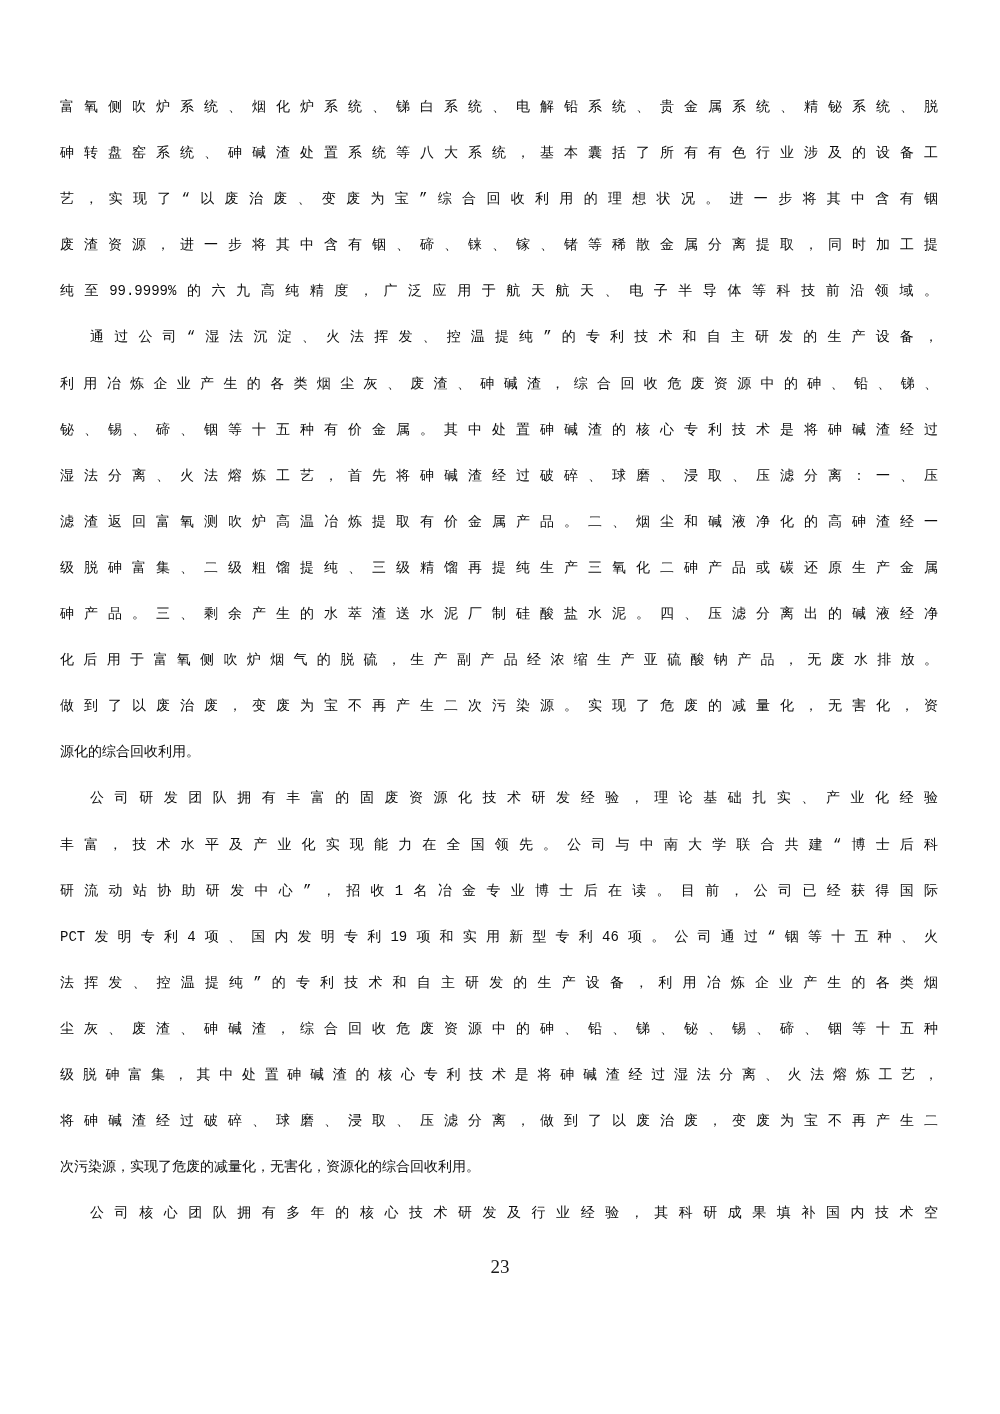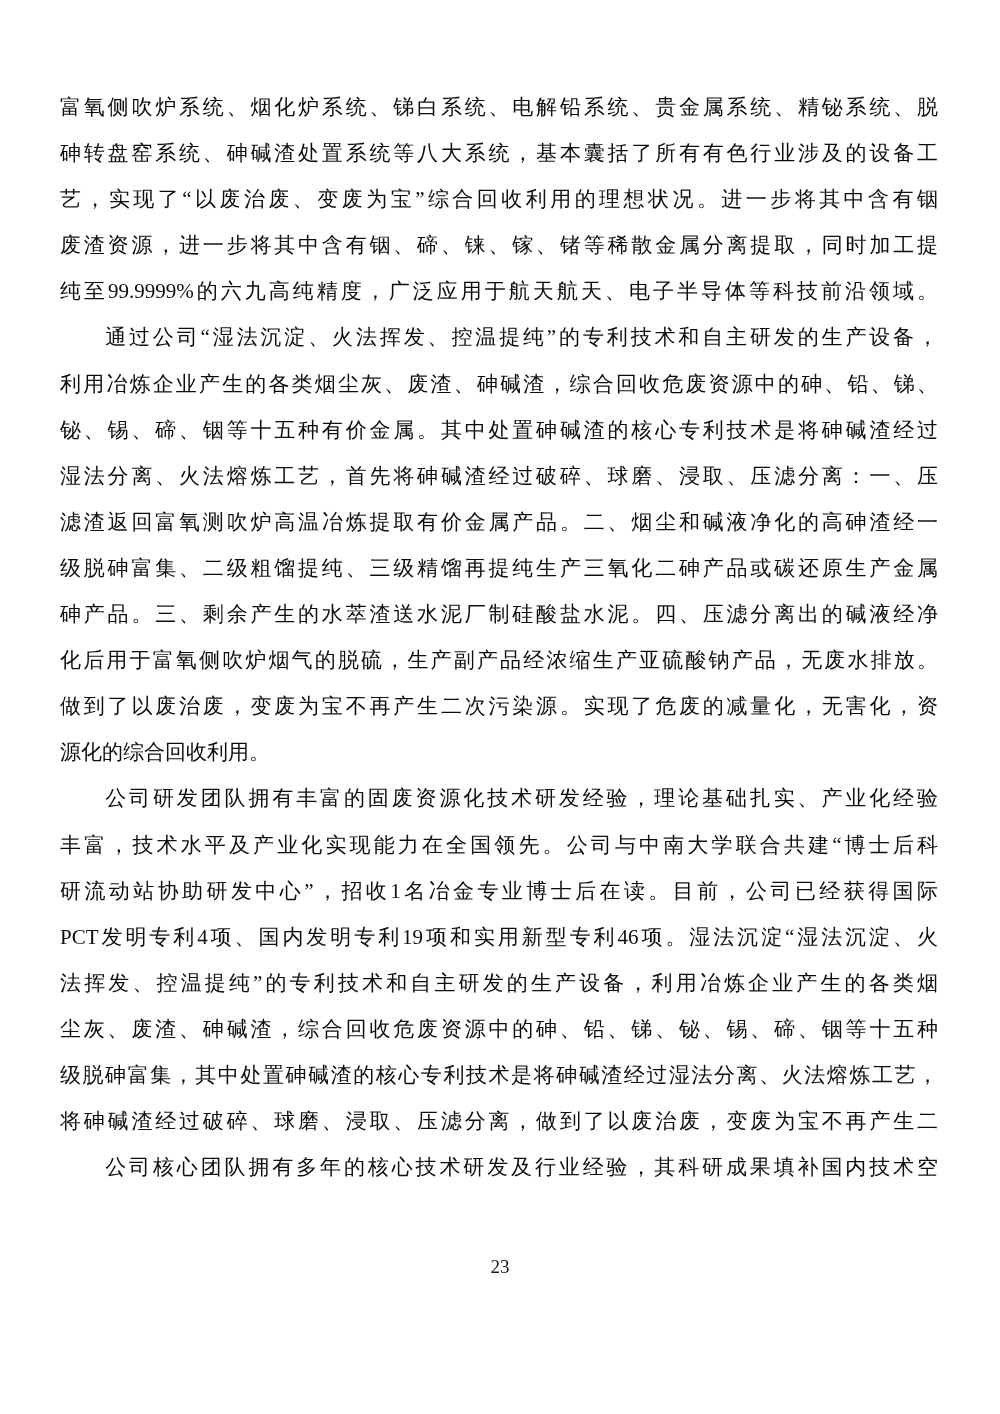--- a/index.html
+++ b/index.html
@@ -14,22 +14,22 @@
     background: #ffffff;
     overflow: hidden;
   }
   .doc-body {
     position: absolute;
     left: 60px;
     top: 84px;
     width: 878px;
   }
   .line {
-    font-family: Liberation Serif, serif;
-    font-size: 21px;
+    font-family: Liberation Mono, monospace;
+    font-size: 14px;
     line-height: 46.1px;
     height: 46.1px;
     color: #0d0d0d;
     text-align: justify;
     text-align-last: justify;
     overflow: hidden;
     white-space: normal;
   }
   .line.indent {
     text-indent: 2.15em;
@@ -64,21 +64,22 @@
     <div class="line">湿法分离、火法熔炼工艺，首先将砷碱渣经过破碎、球磨、浸取、压滤分离：一、压</div>
     <div class="line">滤渣返回富氧测吹炉高温冶炼提取有价金属产品。二、烟尘和碱液净化的高砷渣经一</div>
     <div class="line">级脱砷富集、二级粗馏提纯、三级精馏再提纯生产三氧化二砷产品或碳还原生产金属</div>
     <div class="line">砷产品。三、剩余产生的水萃渣送水泥厂制硅酸盐水泥。四、压滤分离出的碱液经净</div>
     <div class="line">化后用于富氧侧吹炉烟气的脱硫，生产副产品经浓缩生产亚硫酸钠产品，无废水排放。</div>
     <div class="line">做到了以废治废，变废为宝不再产生二次污染源。实现了危废的减量化，无害化，资</div>
     <div class="line end">源化的综合回收利用。</div>
     <div class="line indent">公司研发团队拥有丰富的固废资源化技术研发经验，理论基础扎实、产业化经验</div>
     <div class="line">丰富，技术水平及产业化实现能力在全国领先。公司与中南大学联合共建“博士后科</div>
     <div class="line">研流动站协助研发中心”，招收1名冶金专业博士后在读。目前，公司已经获得国际</div>
-    <div class="line">PCT发明专利4项、国内发明专利19项和实用新型专利46项。湿法沉淀“湿法沉淀、火</div>
+    <div class="line">PCT发明专利4项、国内发明专利19项和实用新型专利46项。公司通过“铟等十五种、火</div>
     <div class="line">法挥发、控温提纯”的专利技术和自主研发的生产设备，利用冶炼企业产生的各类烟</div>
     <div class="line">尘灰、废渣、砷碱渣，综合回收危废资源中的砷、铅、锑、铋、锡、碲、铟等十五种</div>
     <div class="line">级脱砷富集，其中处置砷碱渣的核心专利技术是将砷碱渣经过湿法分离、火法熔炼工艺，</div>
     <div class="line">将砷碱渣经过破碎、球磨、浸取、压滤分离，做到了以废治废，变废为宝不再产生二</div>
+    <div class="line end">次污染源，实现了危废的减量化，无害化，资源化的综合回收利用。</div>
     <div class="line indent">公司核心团队拥有多年的核心技术研发及行业经验，其科研成果填补国内技术空</div>
   </div>
   <div class="page-num">23</div>
 </div>
 
 </body></html>

